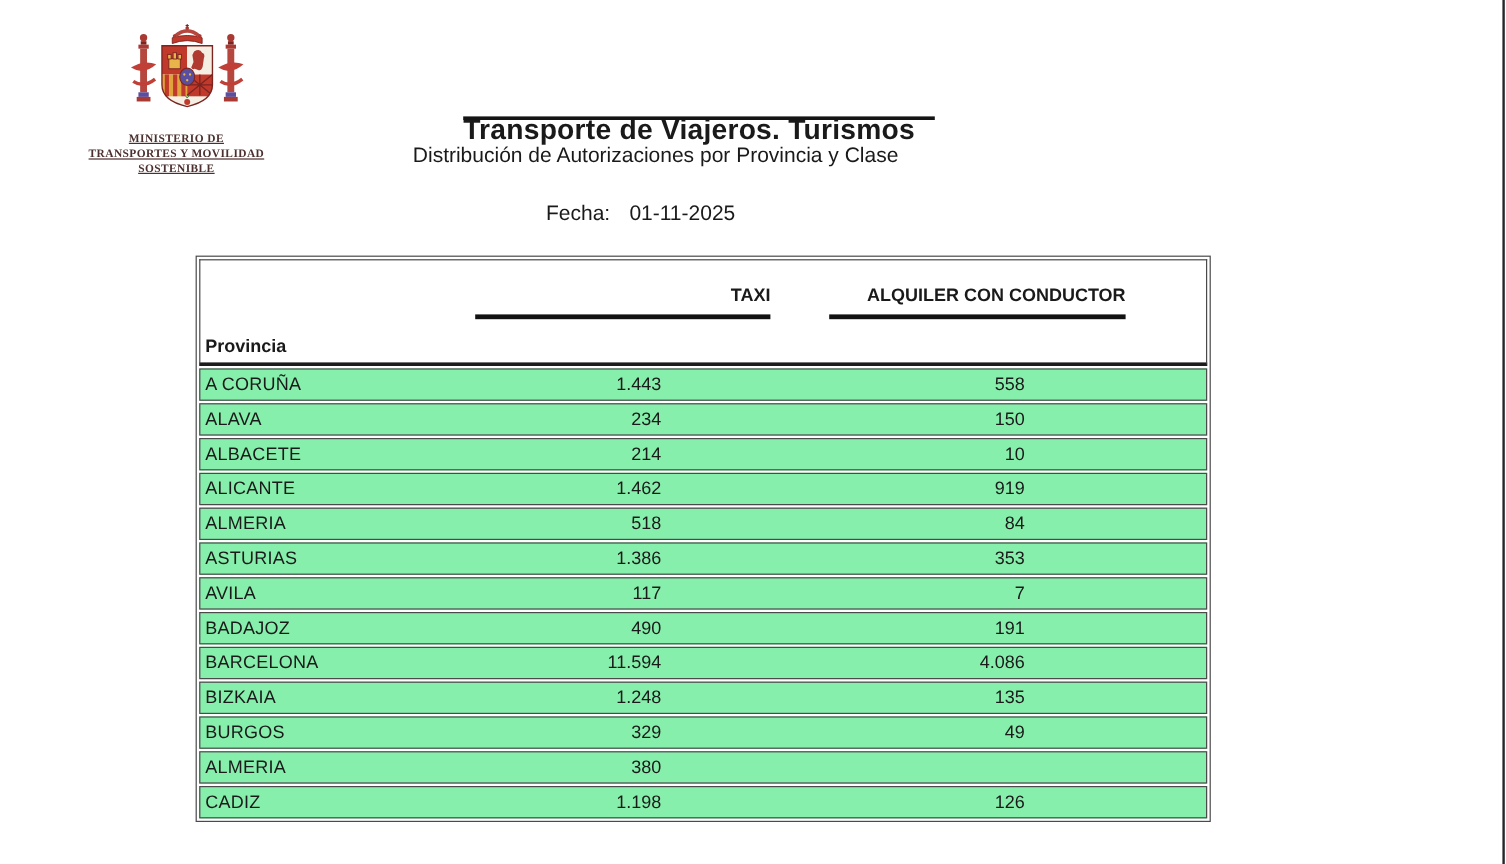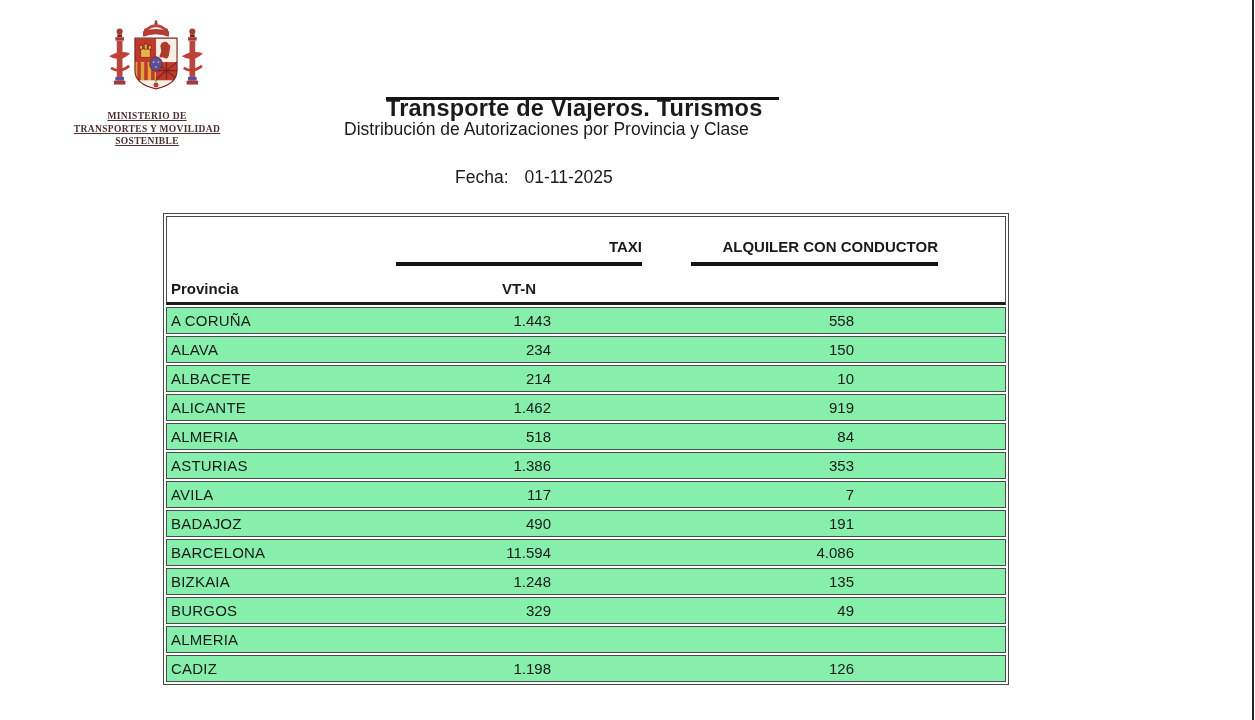--- a/index.html
+++ b/index.html
@@ -115,21 +115,20 @@
     <span>Fecha:</span><span class="gap"></span><span>01-11-2025</span>
   </div>
 
   <div class="doc-table">
     <div class="thead">
       <div class="group-label g-taxi">TAXI</div>
       <div class="group-underline u-taxi"></div>
       <div class="group-label g-alq">ALQUILER CON CONDUCTOR</div>
       <div class="group-underline u-alq"></div>
       <div class="col-h h-prov">Provincia</div>
-      <div class="col-h h-vtn">VT-N</div>
     </div>
     <div>
   <div class="trow">
     <span class="pname">A CORUÑA</span>
     <span class="val v1">1.443</span>
     <span class="val v2">558</span>
   </div>
 
   <div class="trow">
     <span class="pname">ALAVA</span>
@@ -186,20 +185,21 @@
   </div>
 
   <div class="trow">
     <span class="pname">BURGOS</span>
     <span class="val v1">329</span>
     <span class="val v2">49</span>
   </div>
 
   <div class="trow">
     <span class="pname">ALMERIA</span>
+    <span class="val v1">380</span>
   </div>
 
   <div class="trow">
     <span class="pname">CADIZ</span>
     <span class="val v1">1.198</span>
     <span class="val v2">126</span>
   </div>
 </div>
   </div>
 

